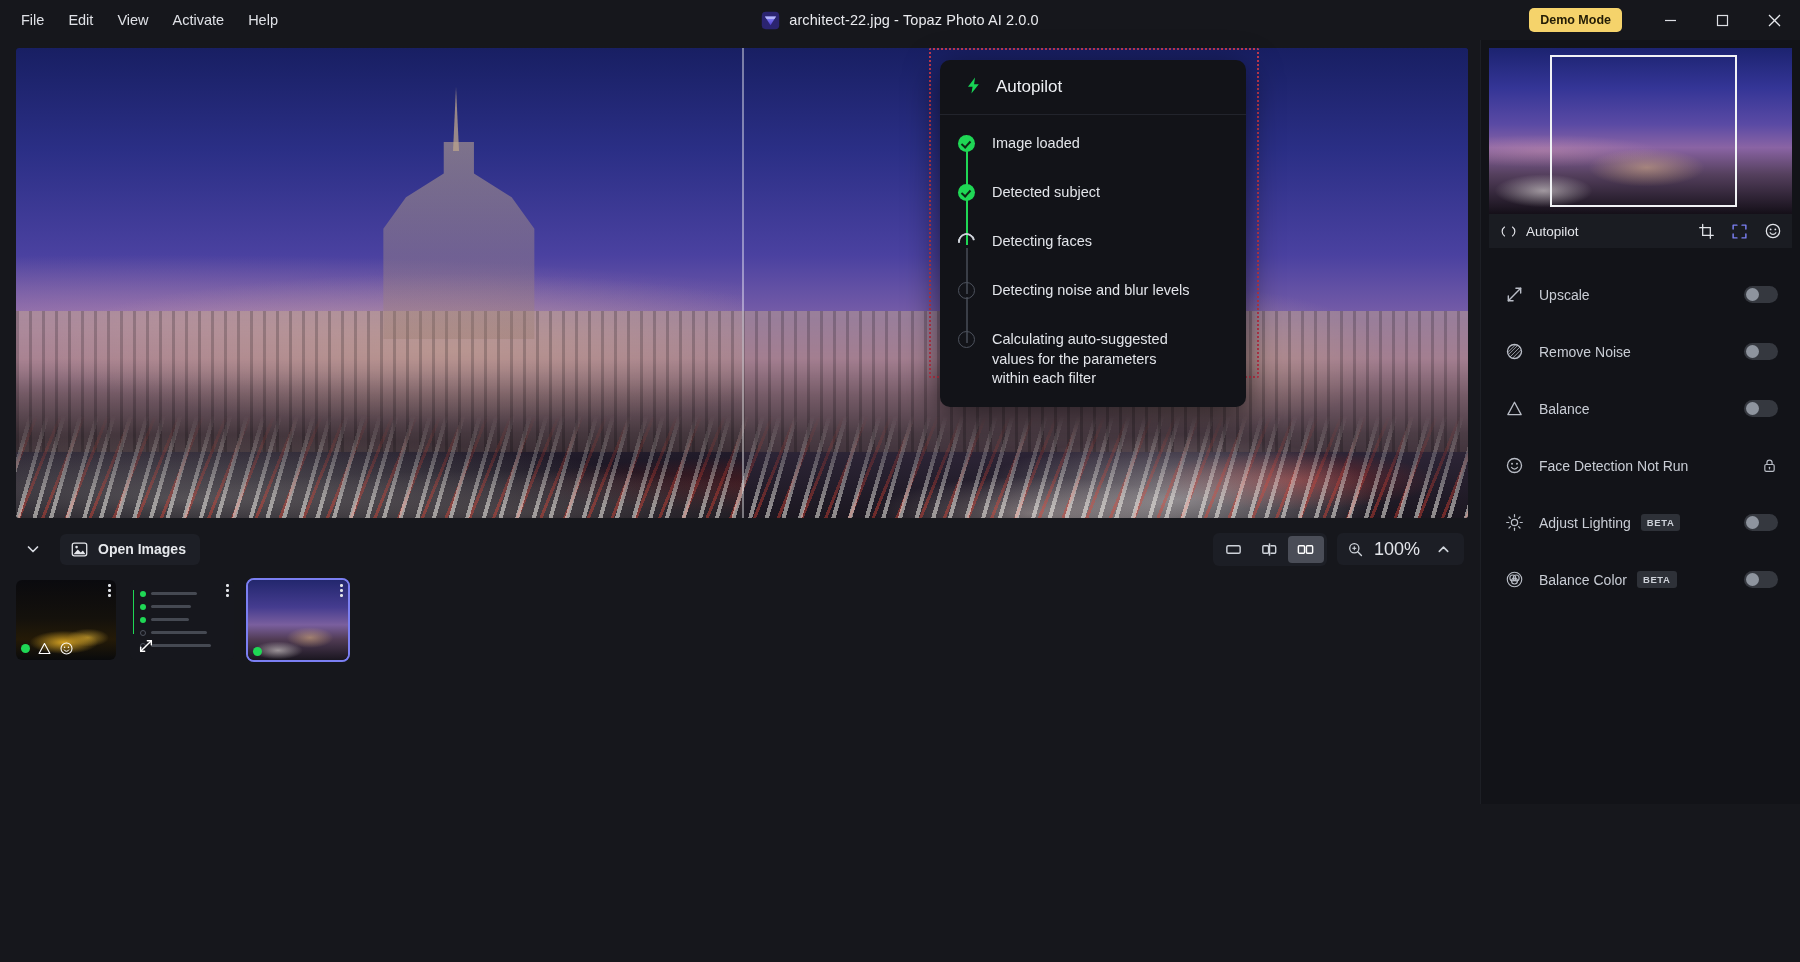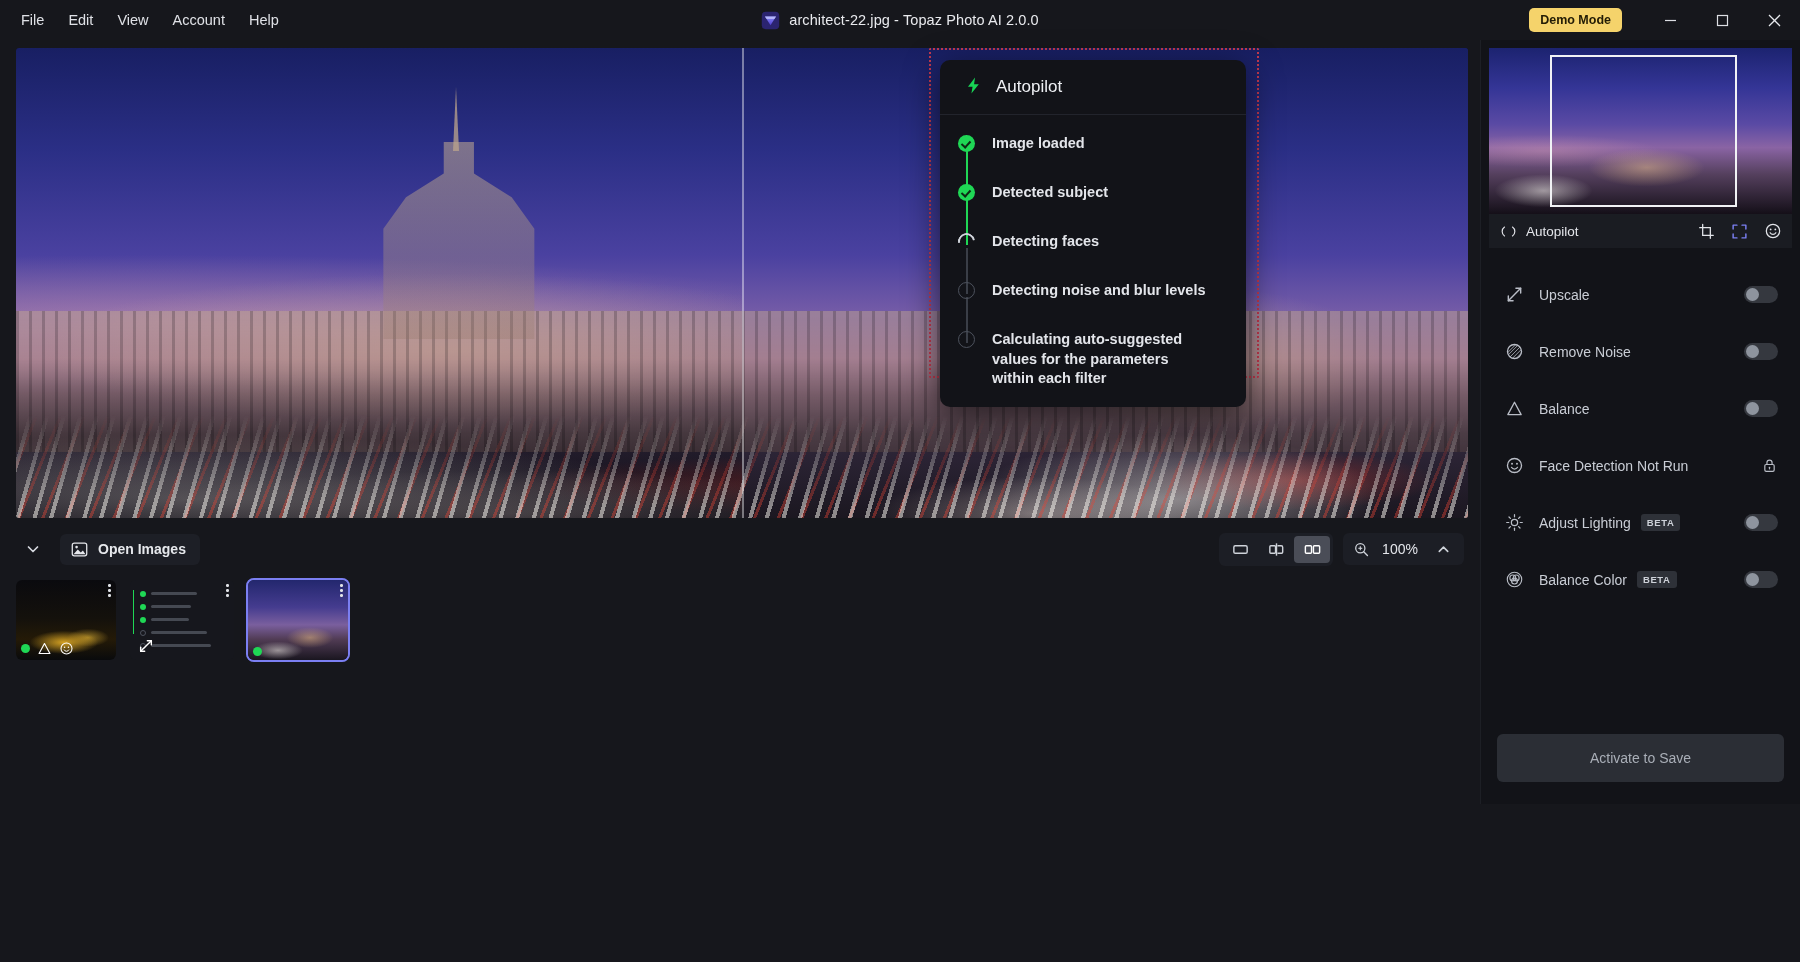--- a/index.html
+++ b/index.html
@@ -161,21 +161,21 @@
     border: 2px solid #cfd3da;
     border-right-color: transparent; border-bottom-color: transparent;
     transform: rotate(35deg);
   }
   .ap-dot.pending { border: 1.5px solid #4d525d; }
   .ap-line {
     position: absolute; left: 26px; top: 17px; width: 2px; bottom: -14px;
   }
   .ap-line.green { background: #1fd755; }
   .ap-line.grey { background: #3a3e47; }
-  .ap-label { font-size: 14.5px; color: #e3e5ea; line-height: 1.36; padding-left: 28px; padding-top: 1px; font-weight: bold; }
+  .ap-label { font-size: 14.5px; color: #e3e5ea; line-height: 1.36; padding-left: 28px; padding-top: 1px; }
 
   
   .bottom {
     flex: 0 0 auto; height: 286px;
     display: flex; flex-direction: column;
     padding: 0 16px;
   }
   .bottom-ctl {
     height: 56px; display: flex; align-items: center;
     padding-top: 6px;
@@ -199,21 +199,21 @@
     width: 36px; height: 27px; border-radius: 4px;
     display: flex; align-items: center; justify-content: center;
     color: #cfd3da;
   }
   .view-btn.active { background: #4a4d57; color: #fff; }
   .zoom-group {
     display: flex; align-items: center; gap: 10px;
     background: #1c1e25; border-radius: 6px; padding: 4px 8px 4px 10px;
     margin-left: 10px;
   }
-  .zoom-val { font-size: 14px; color: #e3e5ea; min-width: 40px; text-align: center; }
+  .zoom-val { font-size: 18px; color: #e3e5ea; min-width: 40px; text-align: center; }
   .zoom-caret { width: 26px; height: 24px; display: flex; align-items: center; justify-content: center; color: #cfd3da; }
 
   
   .filmstrip { display: flex; gap: 14px; padding-top: 6px; }
   .thumb {
     position: relative;
     width: 100px; height: 80px;
     background: #1a1c22; border-radius: 6px; overflow: hidden;
   }
   .thumb.wide { width: 104px; }
@@ -328,21 +328,21 @@
 </head>
 <body>
 
 <div class="app">
 
   <div class="titlebar">
     <div class="menu">
       <div class="menu-item">File</div>
       <div class="menu-item">Edit</div>
       <div class="menu-item">View</div>
-      <div class="menu-item">Account</div>
+      <div class="menu-item">Activate</div>
       <div class="menu-item">Help</div>
     </div>
 
     <div class="title-center">
       <svg class="gem-icon" viewBox="0 0 24 24">
         <defs>
             <linearGradient id="gg" x1="0" y1="0" x2="0" y2="1">
           <stop offset="0" stop-color="#8b8cf7"></stop>
               <stop offset="1" stop-color="#4f3fd4"></stop>
         </linearGradient>
@@ -668,23 +668,20 @@
             </svg>
           </span>
           <span class="f-label">Balance Color</span>
           <span class="f-beta">BETA</span>
           <span class="spacer"></span>
           <span class="toggle"></span>
         </div>
 
       </div>
 
-      <div class="save-wrap">
-        <div class="save-btn">Activate to Save</div>
-      </div>
     </div>
   </div>
 
   <div class="ap-dashed"></div>
   <div class="ap-panel">
     <div class="ap-head">
       <span class="bolt">
         <svg width="19" height="19" viewBox="0 0 20 20">
           <path d="M11.6 1.5 L4.2 11.2 H9 L7.8 18.5 L15.6 8.6 H10.6 Z" fill="#18d455"></path>
         </svg>

